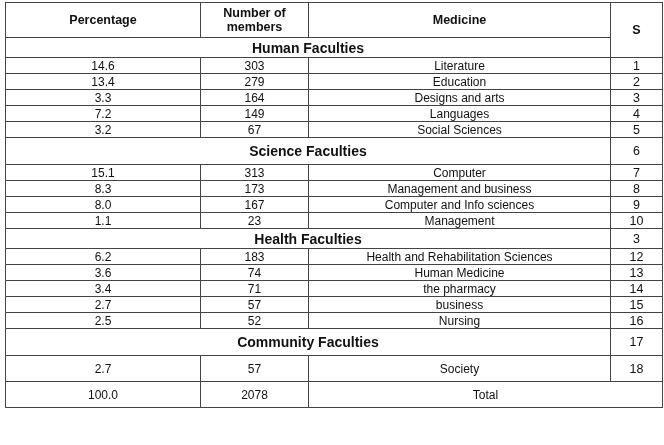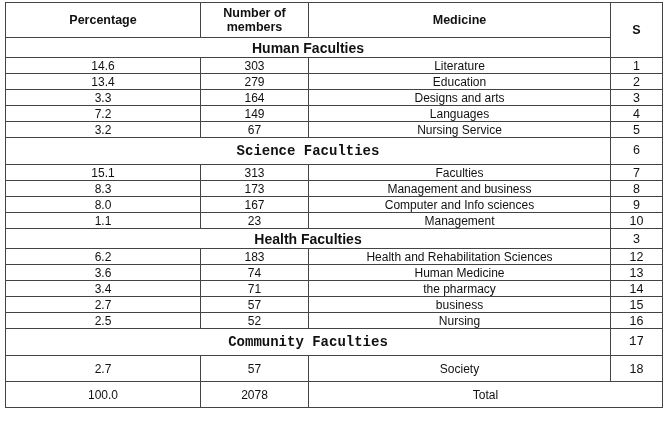--- a/index.html
+++ b/index.html
@@ -6,21 +6,21 @@
   body { width: 664px; height: 445px; overflow: hidden; position: relative;
          font-family: "Liberation Sans", sans-serif; color: #111; }
   table { position: absolute; left: 5px; top: 2px; border-collapse: collapse;
           table-layout: fixed; width: 657px; font-size: 12px; }
   td { border: 1px solid #444; text-align: center; vertical-align: middle;
        padding: 0; line-height: 14px; }
   col.c1 { width: 195px; } col.c2 { width: 108px; } col.c3 { width: 302px; } col.c4 { width: 52px; }
   tr.hdr td { height: 34px; font-weight: bold; font-size: 12.5px; }
   tr.grp td.g { font-weight: bold; font-size: 14px; height: 19px; }
   tr.row td { height: 15px; }
-  tr.grp-tall td { height: 26px; font-family: Liberation Mono, monospace; }
+  tr.grp-tall td { height: 26px; }
   tr.row-tall td { height: 25px; }
   td.sno { font-size: 12.5px; }
 </style>
 </head>
 <body>
 
 <table>
   <colgroup>
       <col class="c1">
       <col class="c2">
@@ -57,32 +57,32 @@
     </tr>
     <tr class="row">
       <td>7.2</td>
       <td>149</td>
       <td>Languages</td>
       <td class="sno">4</td>
     </tr>
     <tr class="row">
       <td>3.2</td>
       <td>67</td>
-      <td>Nursing Service</td>
+      <td>Social Sciences</td>
       <td class="sno">5</td>
     </tr>
 
     <tr class="grp grp-tall">
       <td colspan="3" class="g">Science Faculties</td>
       <td class="sno">6</td>
     </tr>
     <tr class="row">
       <td>15.1</td>
       <td>313</td>
-      <td>Faculties</td>
+      <td>Computer</td>
       <td class="sno">7</td>
     </tr>
     <tr class="row">
       <td>8.3</td>
       <td>173</td>
       <td>Management and business</td>
       <td class="sno">8</td>
     </tr>
     <tr class="row">
       <td>8.0</td>

